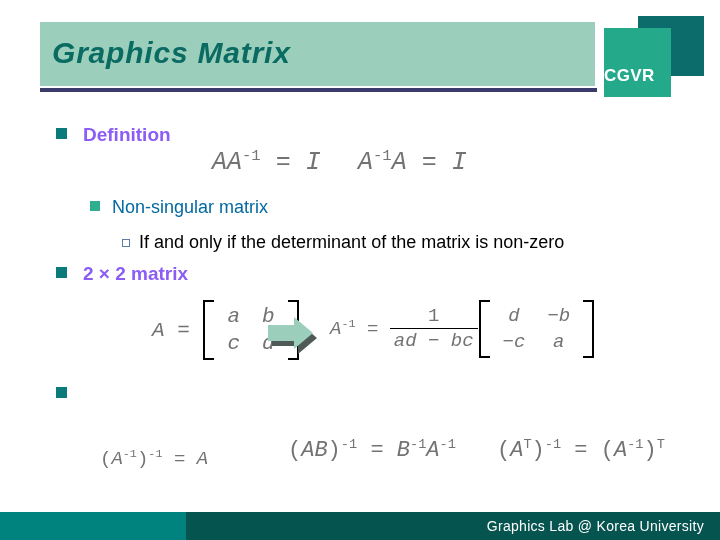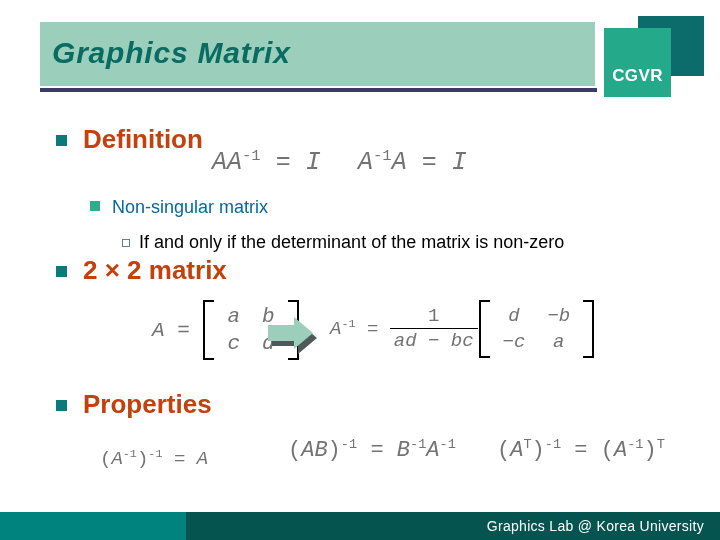--- a/index.html
+++ b/index.html
@@ -62,21 +62,21 @@
     top: 28px;
     width: 67px;
     height: 69px;
     background: #24a98a;
   }
   #logo-text {
     position: absolute;
     left: 604px;
     top: 66px;
     width: 67px;
-    text-align: center;
+    text-align: left;
     font-size: 17px;
     font-weight: bold;
     color: #ffffff;
     letter-spacing: 0.4px;
   }
 
   
   .bullet-row {
     position: absolute;
     display: flex;
@@ -108,23 +108,23 @@
     height: 8px;
     border: 1px solid #5b7fa6;
     background: transparent;
     margin-right: 9px;
     flex: none;
     position: relative;
     top: -1px;
     box-sizing: border-box;
   }
   .lvl1-text {
-    font-size: 26px;
+    font-size: 19px;
     font-weight: bold;
-    color: #c2410c;
+    color: #8b5cf6;
     white-space: nowrap;
   }
   .lvl2-text {
     font-size: 18px;
     font-weight: normal;
     color: #0369a1;
     white-space: nowrap;
   }
   .lvl3-text {
     font-size: 18px;
@@ -271,21 +271,21 @@
 <div class="bullet-row" style="left:90px; top:197px;">
   <span class="sq2"></span>
   <span class="lvl2-text">Non-singular matrix</span>
 </div>
 
 <div class="bullet-row" style="left:122px; top:232px;">
   <span class="sq3"></span>
   <span class="lvl3-text">If and only if the determinant of the matrix is non-zero</span>
 </div>
 
-<div class="bullet-row" style="left:56px; top:255px;">
+<div class="bullet-row" style="left:56px; top:263px;">
   <span class="sq1"></span>
   <span class="lvl1-text">2 × 2 matrix</span>
 </div>
 
 <div class="math" style="left:152px; top:300px; font-size:21px;">
   <span class="it">A</span>
   <span class="up">=</span>
   <span class="matrix">
     <table>
       <tbody>
@@ -326,21 +326,20 @@
         <td>−c</td>
         <td>a</td>
       </tr>
     </tbody>
       </table>
   </span>
 </div>
 
 <div class="bullet-row" style="left:56px; top:389px;">
   <span class="sq1"></span>
-  <span class="lvl1-text">Properties</span>
 </div>
 
 <div class="math" style="left:100px; top:448px; font-size:19px;">
   <span class="up">(</span><span class="it">A</span><sup>-1</sup><span class="up">)</span><sup>-1</sup>
   <span class="up">=</span>
   <span class="it">A</span>
 </div>
 
 <div class="math" style="left:288px; top:438px; font-size:22px;text-align:right;">
   <span class="up">(</span><span class="it">AB</span><span class="up">)</span><sup>-1</sup>

